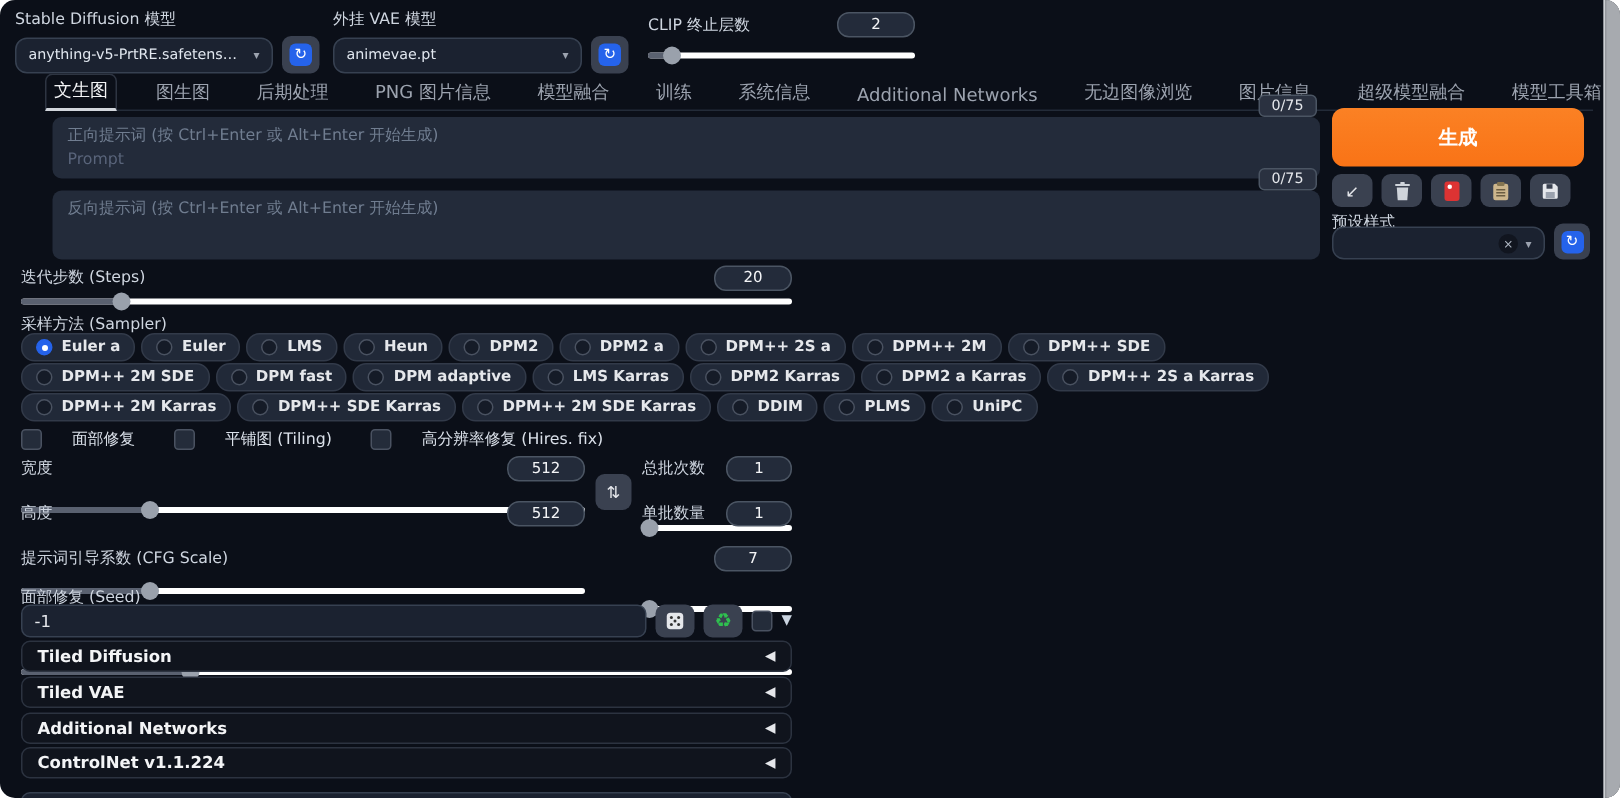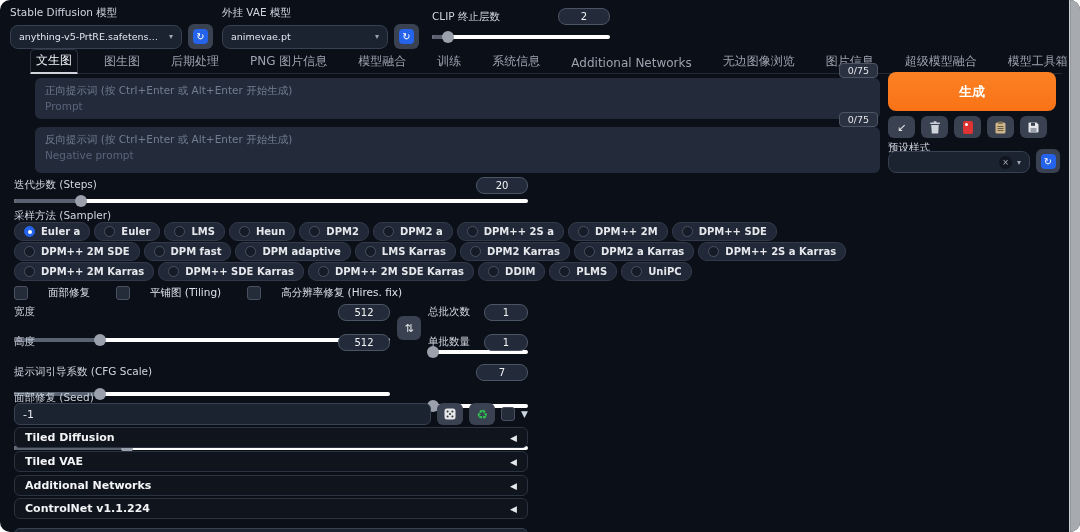--- a/index.html
+++ b/index.html
@@ -139,21 +139,20 @@
     <div class="ph">
       <div class="l1">正向提示词 (按 Ctrl+Enter 或 Alt+Enter 开始生成)</div>
       <div class="l2">Prompt</div>
     </div>
   </div>
 
   <div class="pbox" style="top:127px;height:46px;">
     <div class="counter">0/75</div>
     <div class="ph">
       <div class="l1">反向提示词 (按 Ctrl+Enter 或 Alt+Enter 开始生成)</div>
-      <div class="l2">Negative prompt</div>
     </div>
   </div>
 
   <div class="gen-btn">生成</div>
 
   <div class="tools">
     <div class="tool">
         <span class="icon-arrow">↙</span>
       </div>
     <div class="tool">

